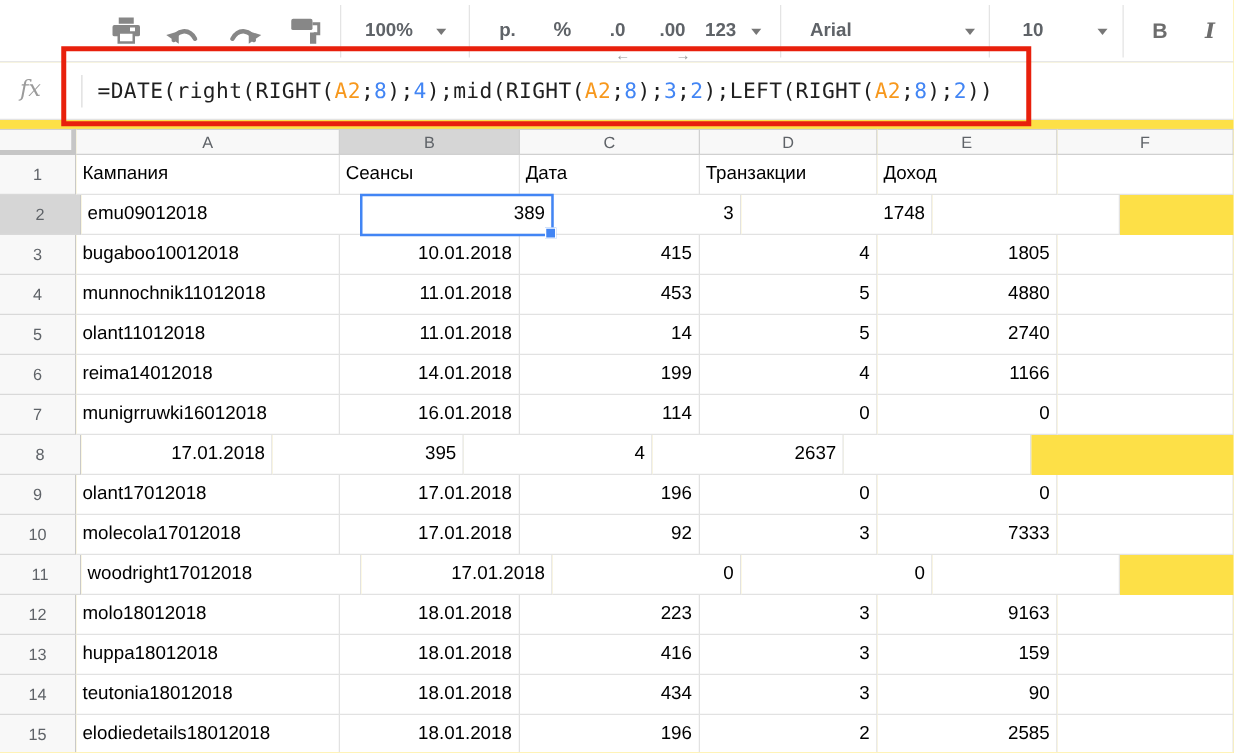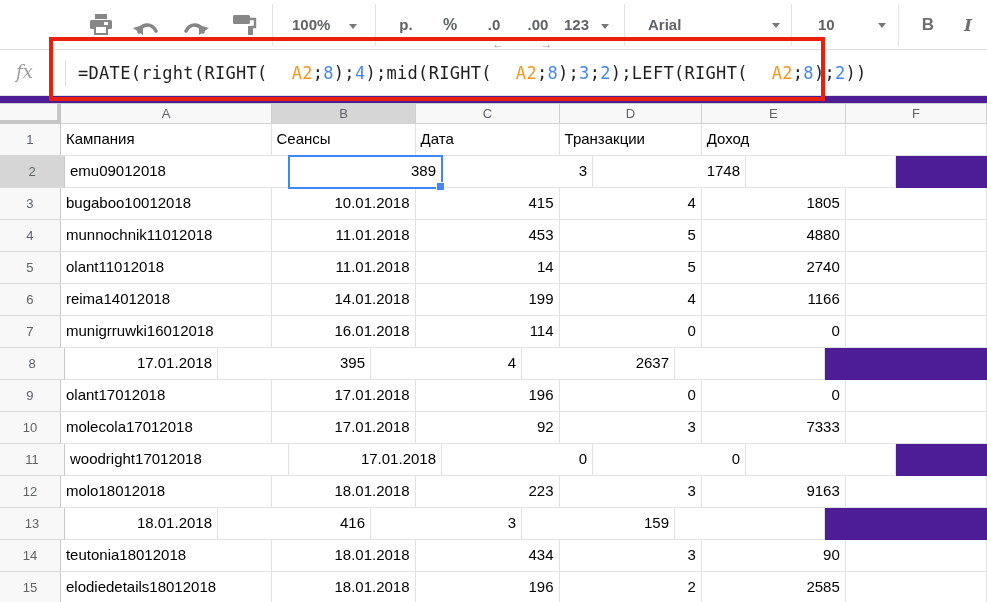--- a/index.html
+++ b/index.html
@@ -1,16 +1,16 @@
 <!DOCTYPE html>
 <html><head>
 <meta charset="utf-8">
 <style>
   html,body{margin:0;padding:0;background:#fff;}
-  .screen{position:relative;width:987px;height:602px;overflow:hidden;background:#4c1d95;
+  .screen{position:relative;width:987px;height:602px;overflow:hidden;background:#fde047;
           font-family:"Liberation Sans",sans-serif;}
   
   .toolbar{position:absolute;left:0;top:0;width:987px;height:50px;background:#fff;
            border-bottom:1px solid #e0e0e0;box-sizing:border-box;}
   .tbtn{position:absolute;top:10px;height:30px;line-height:30px;border:none;background:none;
         padding:0;cursor:pointer;color:#5f6368;font-family:"Liberation Sans",sans-serif;
         font-weight:700;font-size:15px;text-align:center;}
   .sep{position:absolute;top:4px;height:42px;width:1px;background:#e4e4e4;}
   .caret{display:inline-block;width:0;height:0;border-left:4px solid transparent;
          border-right:4px solid transparent;border-top:5px solid #777;vertical-align:middle;}
@@ -23,21 +23,21 @@
   
   .formula-bar{position:absolute;left:0;top:50px;width:987px;height:46px;background:#fff;
                border-bottom:1px solid #e3e3e3;box-sizing:border-box;}
   .fx{position:absolute;left:16px;top:0;height:46px;line-height:44px;font-size:18px;color:#9b9b9b;
       font-style:italic;font-family:"DejaVu Serif","Liberation Serif",serif;}
   .fx-div{position:absolute;left:65px;top:10px;height:26px;width:1px;background:#dcdcdc;}
   .formula{position:absolute;left:78px;top:0;height:46px;line-height:46px;white-space:nowrap;
            font-family:"DejaVu Sans Mono","Liberation Mono",monospace;font-size:17px;
            letter-spacing:0.3px;color:#1f1f1f;}
   .seg-def{color:#1f1f1f;}
-  .seg-ref{color:#f7981d;margin-left:24px;}
+  .seg-ref{color:#f7981d;}
   .seg-num{color:#4285f4;}
   
   .red-box{position:absolute;left:49px;top:37px;width:776px;height:64px;box-sizing:border-box;
            border:4px solid #e8200c;z-index:30;pointer-events:none;}
   
   .sheet{position:absolute;left:0;top:103px;width:987px;height:499px;overflow:hidden;}
   .col-headers{display:flex;height:21px;}
   .ch{box-sizing:border-box;height:21px;line-height:20px;text-align:center;font-size:13px;
       color:#5f6368;background:#f8f8f8;border:1px solid #d0d0d0;border-left:none;}
   .corner{box-sizing:border-box;width:65px;height:21px;background:#f8f8f8;
@@ -279,20 +279,21 @@
       <div class="cell col-a">molo18012018</div>
       <div class="cell col-b num">18.01.2018</div>
       <div class="cell col-c num">223</div>
       <div class="cell col-d num">3</div>
       <div class="cell col-e num">9163</div>
       <div class="cell col-f"></div>
     </div>
 
     <div class="r">
       <div class="rh">13</div>
+      <div class="cell col-a">huppa18012018</div>
       <div class="cell col-b num">18.01.2018</div>
       <div class="cell col-c num">416</div>
       <div class="cell col-d num">3</div>
       <div class="cell col-e num">159</div>
       <div class="cell col-f"></div>
     </div>
 
     <div class="r">
       <div class="rh">14</div>
       <div class="cell col-a">teutonia18012018</div>

